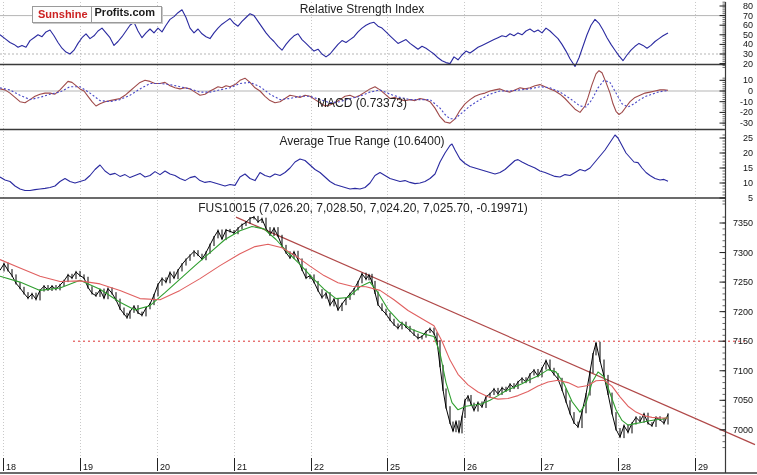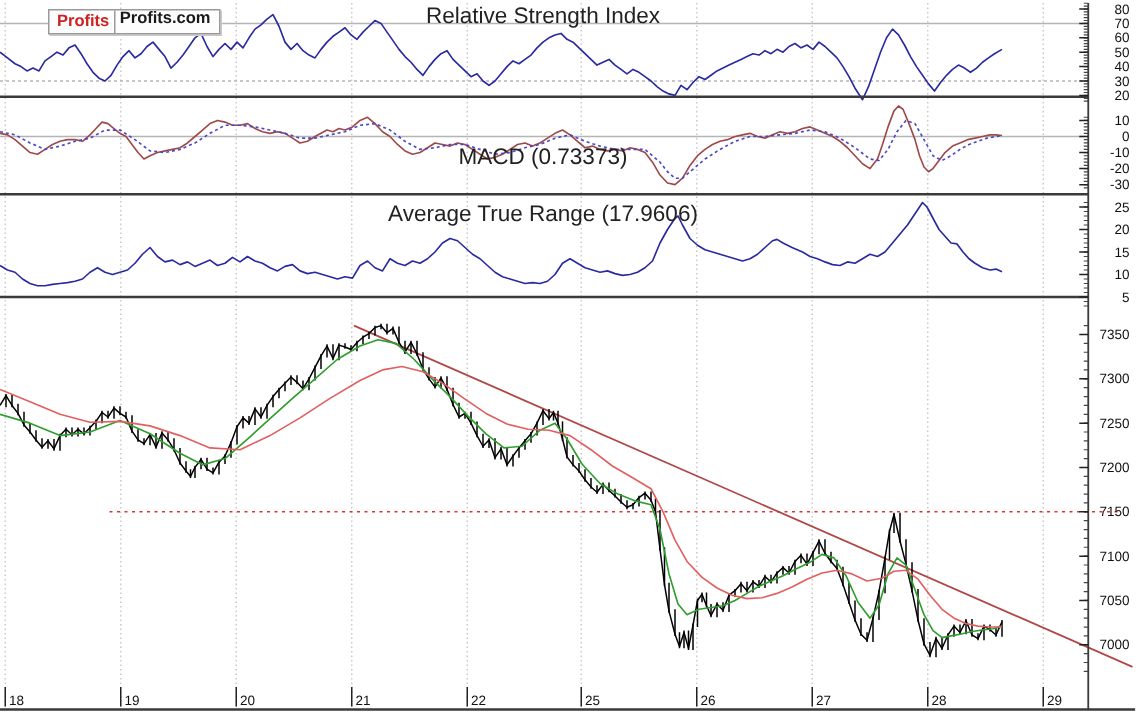--- a/index.html
+++ b/index.html
@@ -1,19 +1,19 @@
 <!DOCTYPE html>
 <html><head>
 <meta charset="utf-8">
 <style>
   html,body{margin:0;padding:0;background:#fff;}
   #stage{position:relative;width:757px;height:475px;background:#ffffff;overflow:hidden;
          font-family:"Liberation Sans", sans-serif;}
   #chart-svg{position:absolute;left:0;top:0;}
-  .panel-title{position:absolute;transform:translateX(-50%);font-size:15px;color:#222;
+  .panel-title{position:absolute;transform:translateX(-50%);font-size:12px;color:#222;
                white-space:nowrap;letter-spacing:0px;}
   #logo{position:absolute;left:32px;top:6px;display:flex;align-items:center;background:#fdfdfd;
         border:1px solid #9a9a9a;box-shadow:1px 1px 0 #c9c9c9;height:15px;font-size:11px;font-weight:bold;}
   #logo .sun{color:#cc2222;padding:0 3px 0 5px;border-right:1px solid #9a9a9a;height:15px;line-height:15px;}
   #logo .pro{color:#1a1a1a;padding:0 6px 4px 3px;line-height:15px;}
 </style>
 </head>
 <body>
 
 <div id="stage">
@@ -427,19 +427,20 @@
         <text x="544" y="470" fill="#111111" font-size="9" font-family="&quot;Liberation Sans&quot;,sans-serif" text-anchor="start">27</text>
         <line x1="618.5" y1="458" x2="618.5" y2="471" stroke="#222" stroke-width="1"></line>
         <text x="621" y="470" fill="#111111" font-size="9" font-family="&quot;Liberation Sans&quot;,sans-serif" text-anchor="start">28</text>
         <line x1="695.5" y1="458" x2="695.5" y2="471" stroke="#222" stroke-width="1"></line>
         <text x="698" y="470" fill="#111111" font-size="9" font-family="&quot;Liberation Sans&quot;,sans-serif" text-anchor="start">29</text>
       </g>
     </svg>
 
   <div class="panel-title" style="left:362px;top:2px;">Relative Strength Index</div>
   <div class="panel-title" style="left:362px;top:68px;margin-top:28px;">MACD (0.73373)</div>
-  <div class="panel-title" style="left:362px;top:134px;">Average True Range (17.9606)</div>
+  <div class="panel-title" style="left:362px;top:134px;">Average True Range (10.6400)</div>
+  <div class="panel-title" style="left:363px;top:201px;">FUS10015 (7,026.20, 7,028.50, 7,024.20, 7,025.70, -0.19971)</div>
 
   <div id="logo">
-    <span class="sun">Profits</span>
+    <span class="sun">Sunshine</span>
     <span class="pro">Profits.com</span>
   </div>
 </div>
 
 </body></html>

